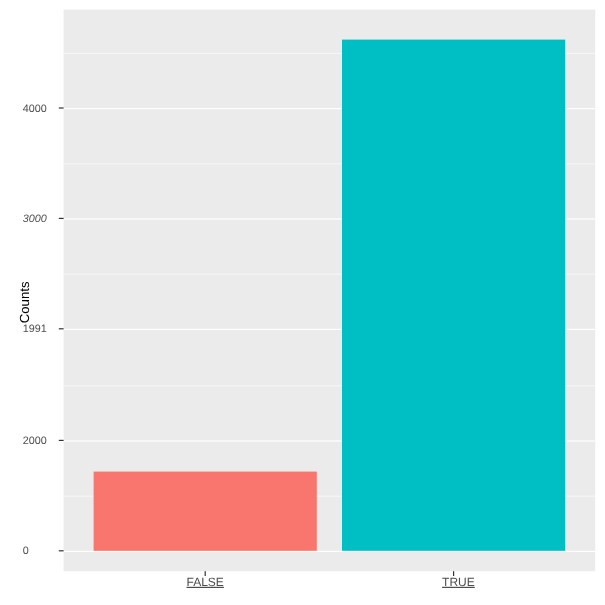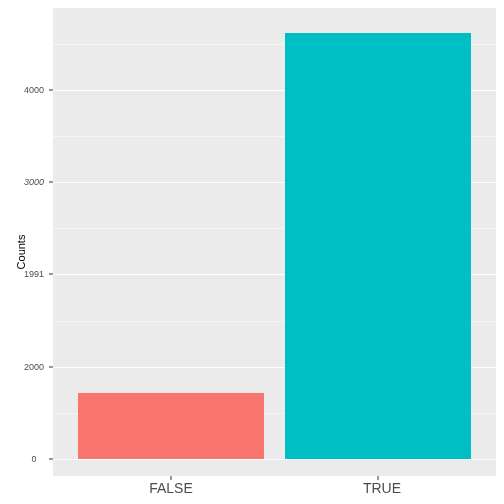--- a/index.html
+++ b/index.html
@@ -22,21 +22,21 @@
     transform: translateY(-50%) rotate(-90deg);
     transform-origin: center;
     font-size: 11px;
     color: #000;
   }
   .ytick {
     position: absolute;
     right: 455px;
     font-size: 9px;
     color: #4d4d4d;
-    text-align: center;
+    text-align: left;
     transform: translateY(-50%);
     width: 30px;
   }
   .ytick-mark {
     position: absolute;
     left: 49px;
     width: 4px;
     height: 1px;
     background: #333;
     transform: translateY(-0.5px);
@@ -64,25 +64,26 @@
     height: 1px;
     background: #f5f5f5;
   }
   .bar {
     position: absolute;
     bottom: 17px;
   }
   .xtick {
     position: absolute;
     top: 480px;
-    font-size: 14px;
+    font-size: 10px;
     color: #4d4d4d;
     text-align: center;
     transform: translateX(-50%);
     white-space: nowrap;
+    text-decoration: underline;
   }
   .xtick-mark {
     position: absolute;
     top: 476px;
     width: 1px;
     height: 4px;
     background: #333;
     transform: translateX(-0.5px);
   }
 </style>

